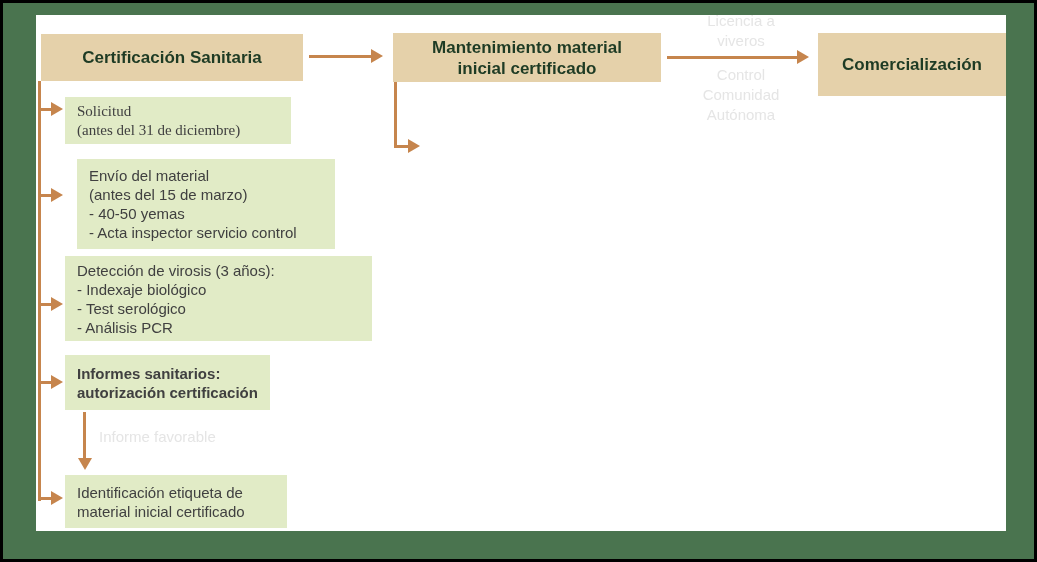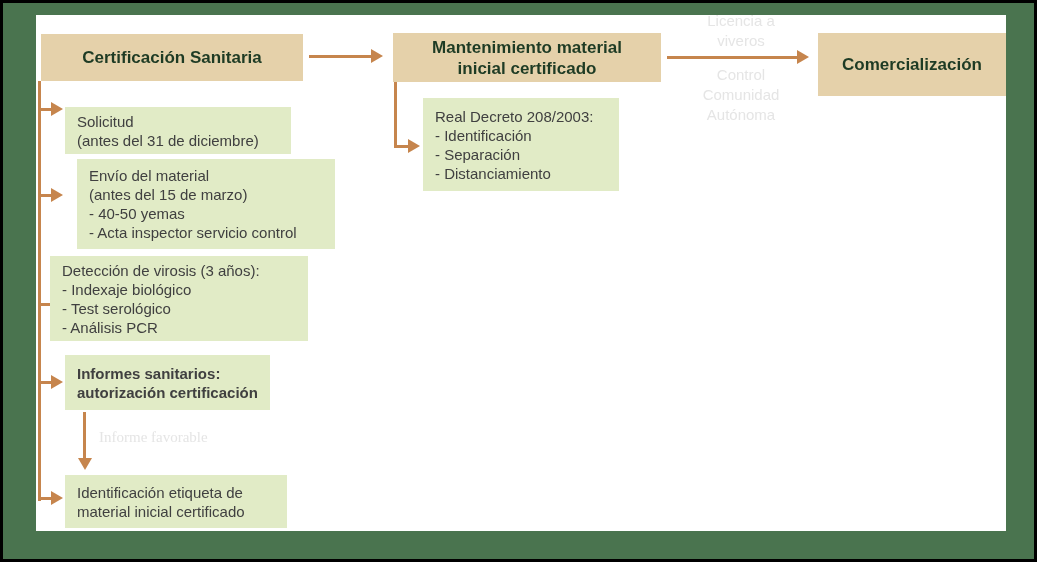--- a/index.html
+++ b/index.html
@@ -39,21 +39,21 @@
     border-top:7px solid transparent;border-bottom:7px solid transparent;
     border-left:12px solid #c6854d;}
   .head-d{position:absolute;width:0;height:0;
     border-left:7px solid transparent;border-right:7px solid transparent;
     border-top:12px solid #c6854d;}
   
   .lbl{
     position:absolute;color:#e5e5e5;font-size:15px;line-height:20px;
     text-align:center;white-space:pre-line;
   }
-  .lbl-left{text-align:left;font-family:Liberation Serif, serif;}
+  .lbl-left{text-align:left;}
 </style>
 </head>
 <body>
 
 <div class="frame">
   <div class="canvas"></div>
 
   <div class="stage" style="left:390px;top:30px;width:268px;height:49px;">
     <span>Mantenimiento material
 inicial certificado</span>
@@ -96,31 +96,31 @@
   </div>
   <div>
     <div class="hline" style="left:37px;top:378px;width:12px;"></div>
     <div class="head-r" style="left:48px;top:372px;"></div>
   </div>
   <div>
     <div class="hline" style="left:37px;top:494px;width:12px;"></div>
     <div class="head-r" style="left:48px;top:488px;"></div>
   </div>
 
-  <div class="step" style="left:62px;top:104px;width:226px;height:47px;">
+  <div class="step" style="left:62px;top:94px;width:226px;height:47px;font-family:Liberation Serif, serif;">
     <span>Solicitud
 (antes del 31 de diciembre)</span>
   </div>
   <div class="step" style="left:74px;top:148px;width:258px;height:90px;margin-top:8px;">
     <span>Envío del material
 (antes del 15 de marzo)
 - 40-50 yemas
 - Acta inspector servicio control</span>
   </div>
-  <div class="step" style="left:47px;top:253px;width:258px;height:85px;">
+  <div class="step" style="left:62px;top:253px;width:307px;height:85px;">
     <span>Detección de virosis (3 años):
 - Indexaje biológico
 - Test serológico
 - Análisis PCR</span>
   </div>
   <div class="step" style="left:62px;top:352px;width:205px;height:55px;font-weight:bold;">
     <span>Informes sanitarios:
 autorización certificación</span>
   </div>
   <div class="step" style="left:62px;top:472px;width:222px;height:53px;">
@@ -133,19 +133,13 @@
     <div class="head-d" style="left:75px;top:455px;"></div>
   </div>
   <div class="lbl lbl-left" style="left:96px;top:424px;width:160px;">Informe favorable</div>
 
   <div>
     <div class="vline" style="left:391px;top:79px;height:66px;"></div>
     <div class="hline" style="left:391px;top:142px;width:16px;"></div>
     <div class="head-r" style="left:405px;top:136px;"></div>
   </div>
 
-  <div class="step" style="left:420px;top:95px;width:196px;height:93px;">
-    <span>Real Decreto 208/2003:
-- Identificación
-- Separación
-- Distanciamiento</span>
-  </div>
 </div>
 
 </body></html>

